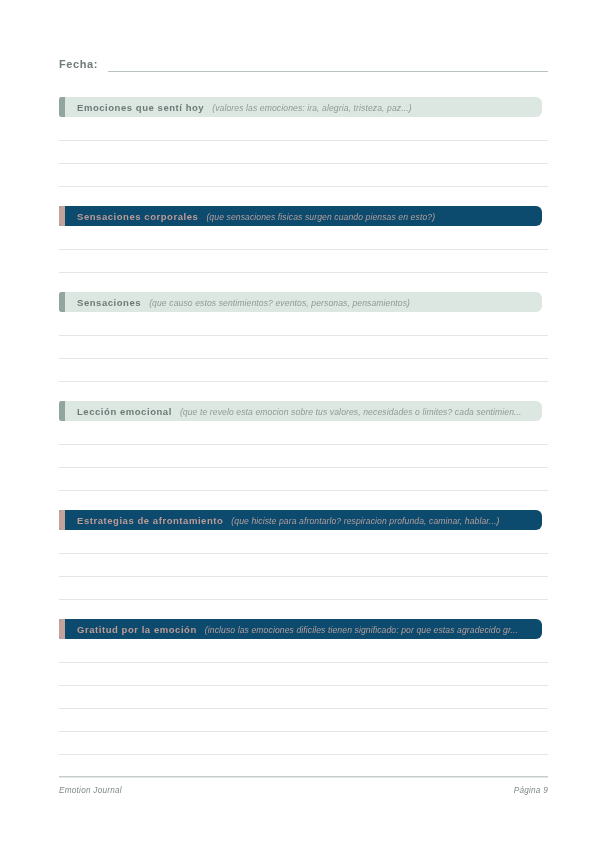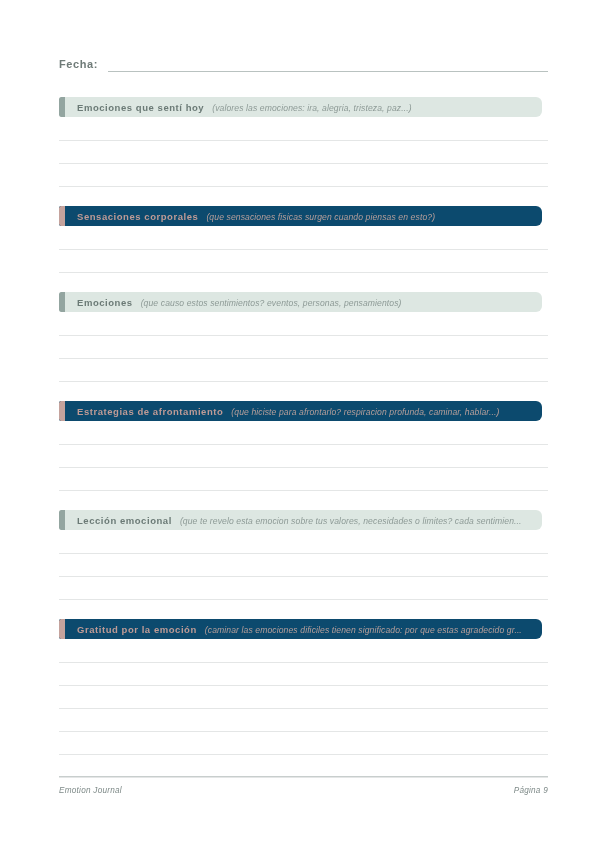--- a/index.html
+++ b/index.html
@@ -176,22 +176,36 @@
           </div>
           <div class="lines">
             <div class="rule-line"></div>
             <div class="rule-line"></div>
           </div>
         </div>
         <div class="section theme-green">
           <div class="section-header">
             <span class="accent-tab"></span>
             <div class="header-text">
-              <span class="section-title">Emociones</span>
+              <span class="section-title">Sensaciones</span>
               <span class="section-hint">(que causo estos sentimientos? eventos, personas, pensamientos)</span>
+            </div>
+          </div>
+          <div class="lines">
+            <div class="rule-line"></div>
+            <div class="rule-line"></div>
+            <div class="rule-line"></div>
+          </div>
+        </div>
+        <div class="section theme-green">
+          <div class="section-header">
+            <span class="accent-tab"></span>
+            <div class="header-text">
+              <span class="section-title">Lección emocional</span>
+              <span class="section-hint">(que te revelo esta emocion sobre tus valores, necesidades o limites? cada sentimien...</span>
             </div>
           </div>
           <div class="lines">
             <div class="rule-line"></div>
             <div class="rule-line"></div>
             <div class="rule-line"></div>
           </div>
         </div>
         <div class="section theme-rose">
           <div class="section-header">
@@ -200,40 +214,26 @@
               <span class="section-title">Estrategias de afrontamiento</span>
               <span class="section-hint">(que hiciste para afrontarlo? respiracion profunda, caminar, hablar...)</span>
             </div>
           </div>
           <div class="lines">
             <div class="rule-line"></div>
             <div class="rule-line"></div>
             <div class="rule-line"></div>
           </div>
         </div>
-        <div class="section theme-green">
-          <div class="section-header">
-            <span class="accent-tab"></span>
-            <div class="header-text">
-              <span class="section-title">Lección emocional</span>
-              <span class="section-hint">(que te revelo esta emocion sobre tus valores, necesidades o limites? cada sentimien...</span>
-            </div>
-          </div>
-          <div class="lines">
-            <div class="rule-line"></div>
-            <div class="rule-line"></div>
-            <div class="rule-line"></div>
-          </div>
-        </div>
         <div class="section theme-rose">
           <div class="section-header">
             <span class="accent-tab"></span>
             <div class="header-text">
               <span class="section-title">Gratitud por la emoción</span>
-              <span class="section-hint">(caminar las emociones dificiles tienen significado: por que estas agradecido gr...</span>
+              <span class="section-hint">(incluso las emociones dificiles tienen significado: por que estas agradecido gr...</span>
             </div>
           </div>
           <div class="lines">
             <div class="rule-line"></div>
             <div class="rule-line"></div>
             <div class="rule-line"></div>
             <div class="rule-line"></div>
             <div class="rule-line"></div>
             <div class="rule-line"></div>
           </div>

